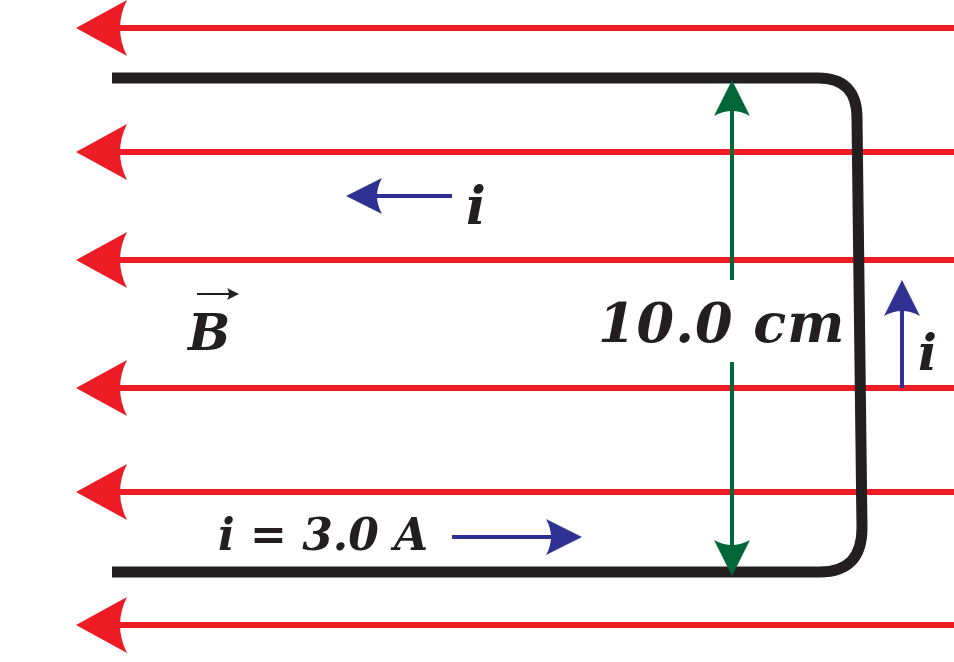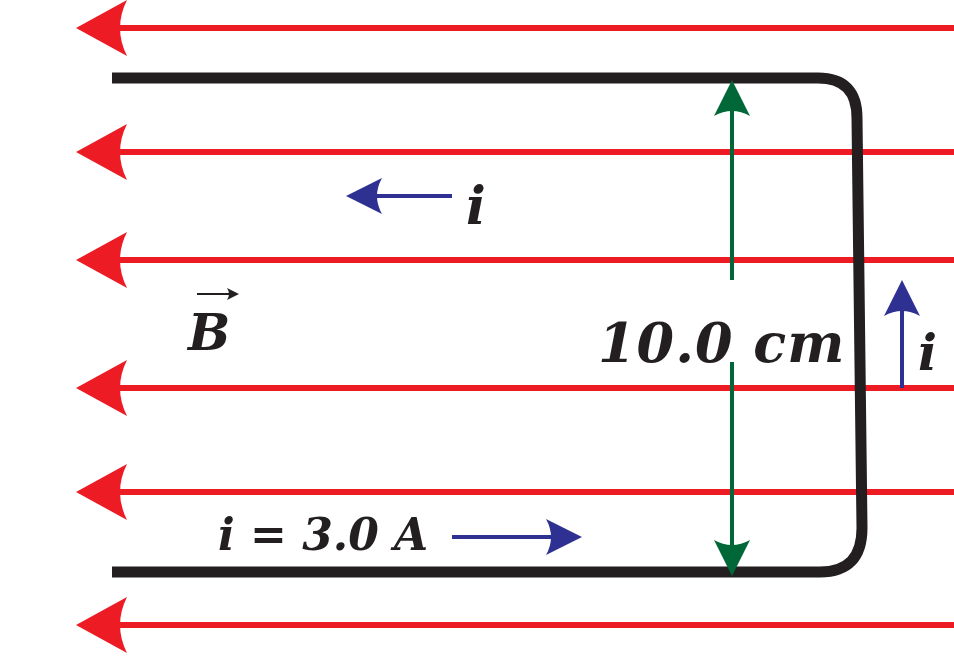--- a/index.html
+++ b/index.html
@@ -7,21 +7,21 @@
   #stage { position: absolute; left: 0; top: 0; width: 954px; height: 662px; }
   .lbl {
     position: absolute;
     font-family: "DejaVu Serif", "Liberation Serif", serif;
     font-weight: bold;
     font-style: italic;
     color: #231f20;
     white-space: nowrap;
     line-height: 1;
   }
-  #dim-label { left: 598px; top: 296px; font-size: 54px; letter-spacing: 1px; margin-top: 20px; }
+  #dim-label { left: 598px; top: 296px; font-size: 54px; letter-spacing: 1px; }
   #current-label { left: 218px; top: 513px; font-size: 44px; text-align: center; }
   #i-top { left: 466px; top: 180px; font-size: 52px; }
   #i-right { left: 918px; top: 328px; font-size: 50px; }
   #b-label { left: 188px; top: 308px; font-size: 50px; }
   #b-vec-arrow { position: absolute; left: 195px; top: 286px; }
 </style>
 </head>
 <body>
 
 <div id="stage">

